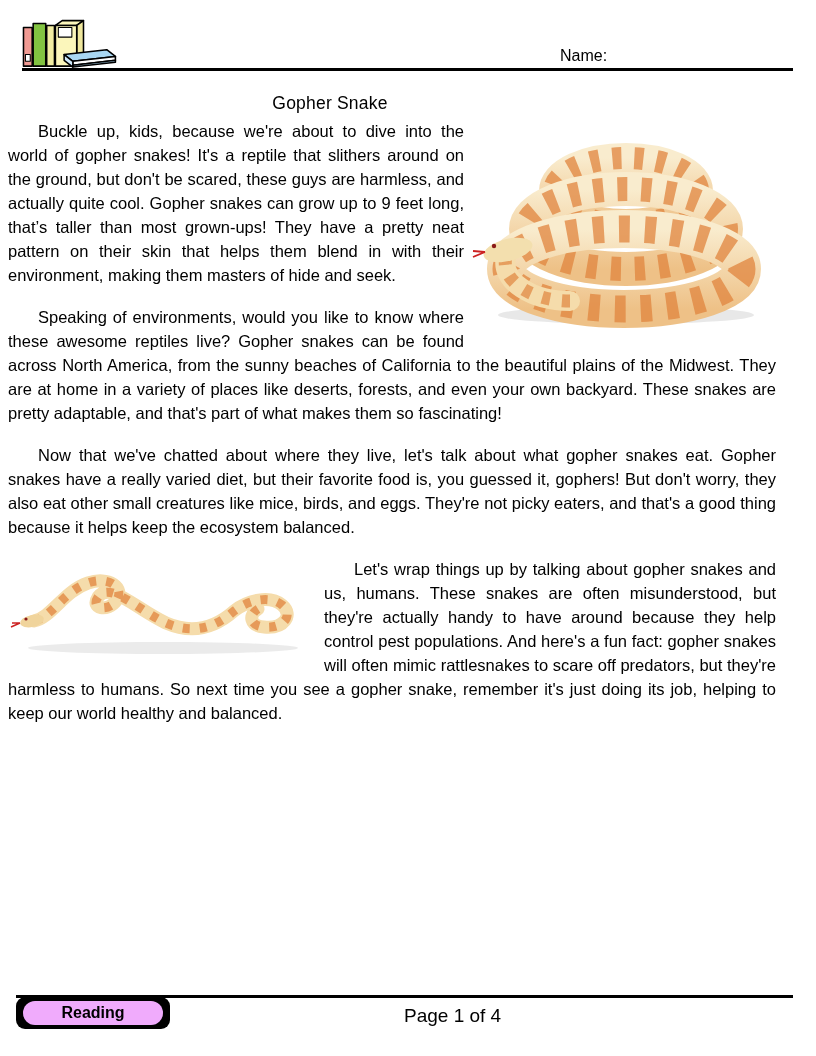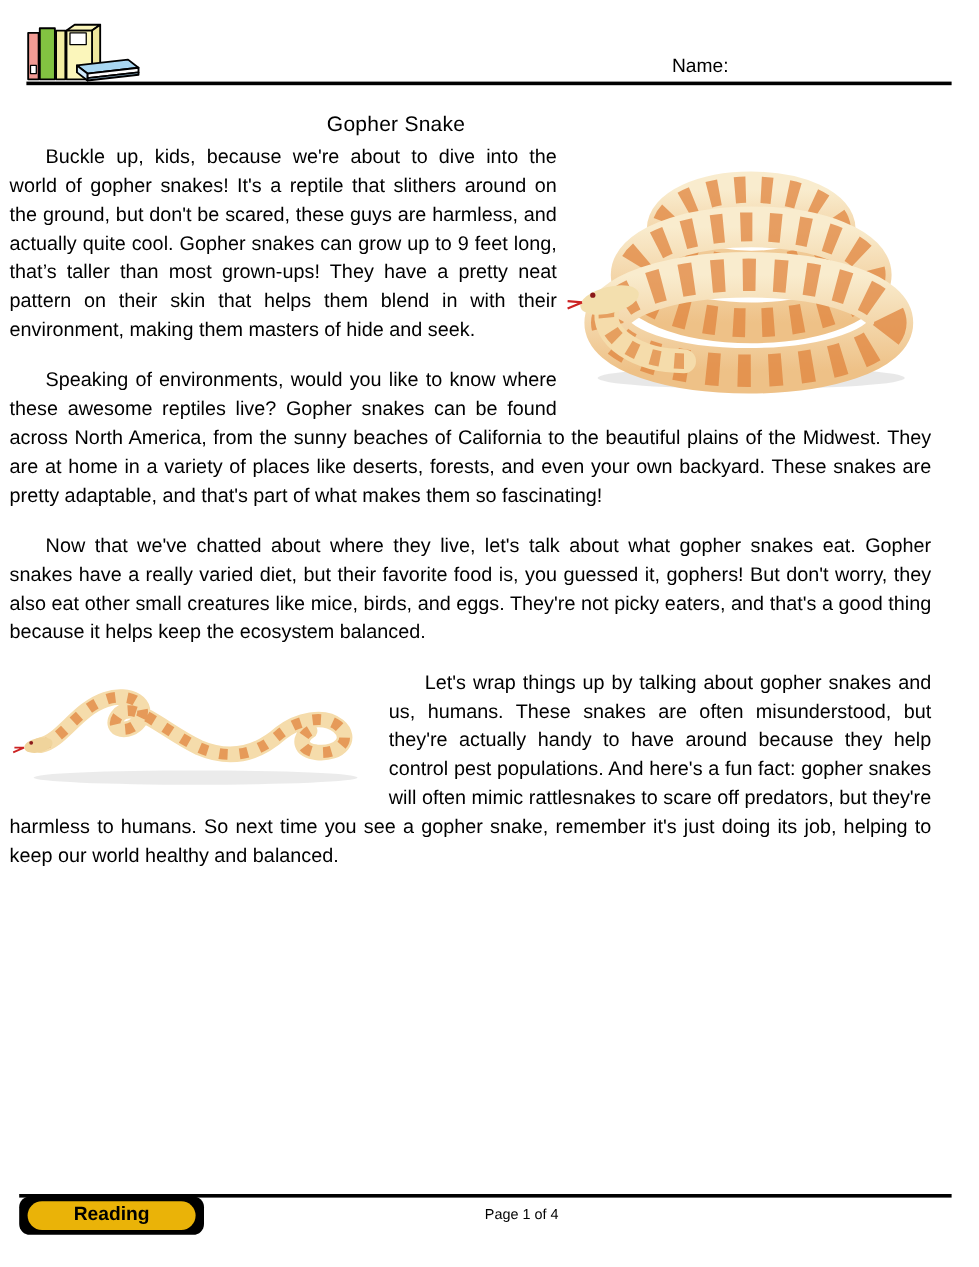--- a/index.html
+++ b/index.html
@@ -48,29 +48,29 @@
   .footer { position: absolute; left: 0; top: 995px; width: 816px; height: 61px; }
   .footer-rule {
     position: absolute; left: 16px; top: 0; width: 777px; height: 3px; background: #000;
   }
   .reading-badge {
     position: absolute; left: 16px; top: 2px; width: 154px; height: 32px;
     background: #000; border-radius: 9px;
     display: flex; align-items: center; justify-content: center;
   }
   .reading-badge-inner {
-    width: 140px; height: 24px; background: #eab308; border-radius: 13px;
+    width: 140px; height: 24px; background: #f0abfc; border-radius: 13px;
     display: flex; align-items: center; justify-content: center;
     font-weight: bold; font-size: 16px;
   }
   .site-text {
     position: absolute; left: 176px; top: 14px; font-size: 15px;
   }
   .page-num {
-    position: absolute; left: 404px; top: 10px; font-size: 12px;
+    position: absolute; left: 404px; top: 10px; font-size: 19px;
   }
 </style>
 </head>
 <body>
 
 <div class="page">
 
   <div class="header">
     <svg class="logo" viewBox="0 0 100 62" aria-hidden="true">
       <g stroke="#000" stroke-width="1.6" stroke-linejoin="round">

